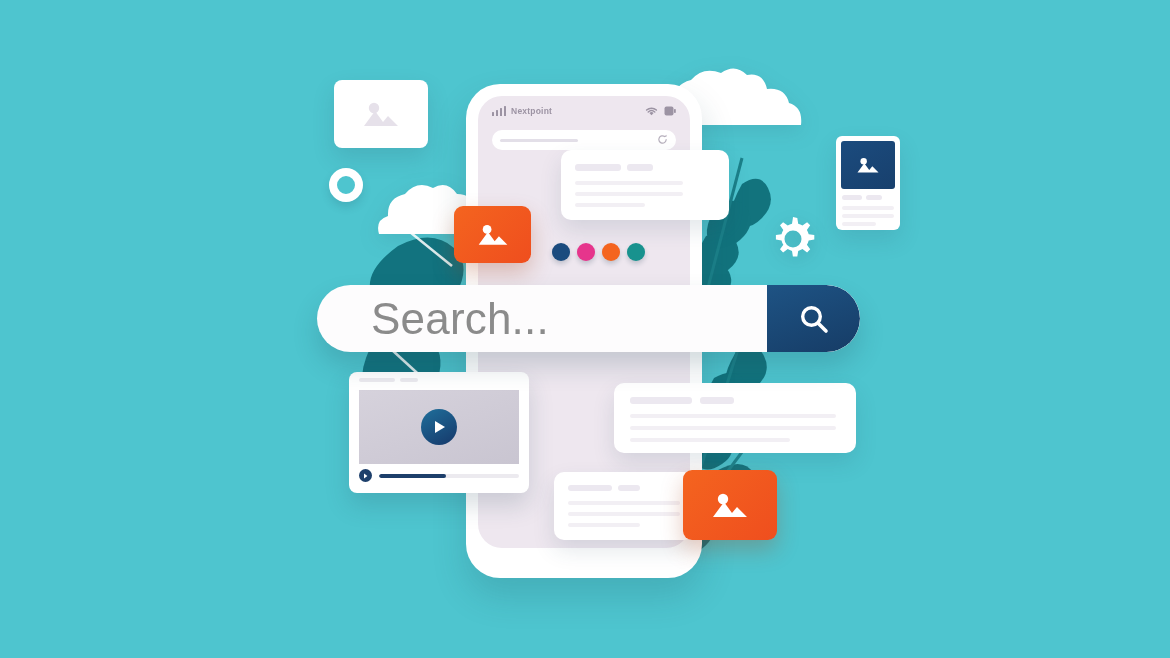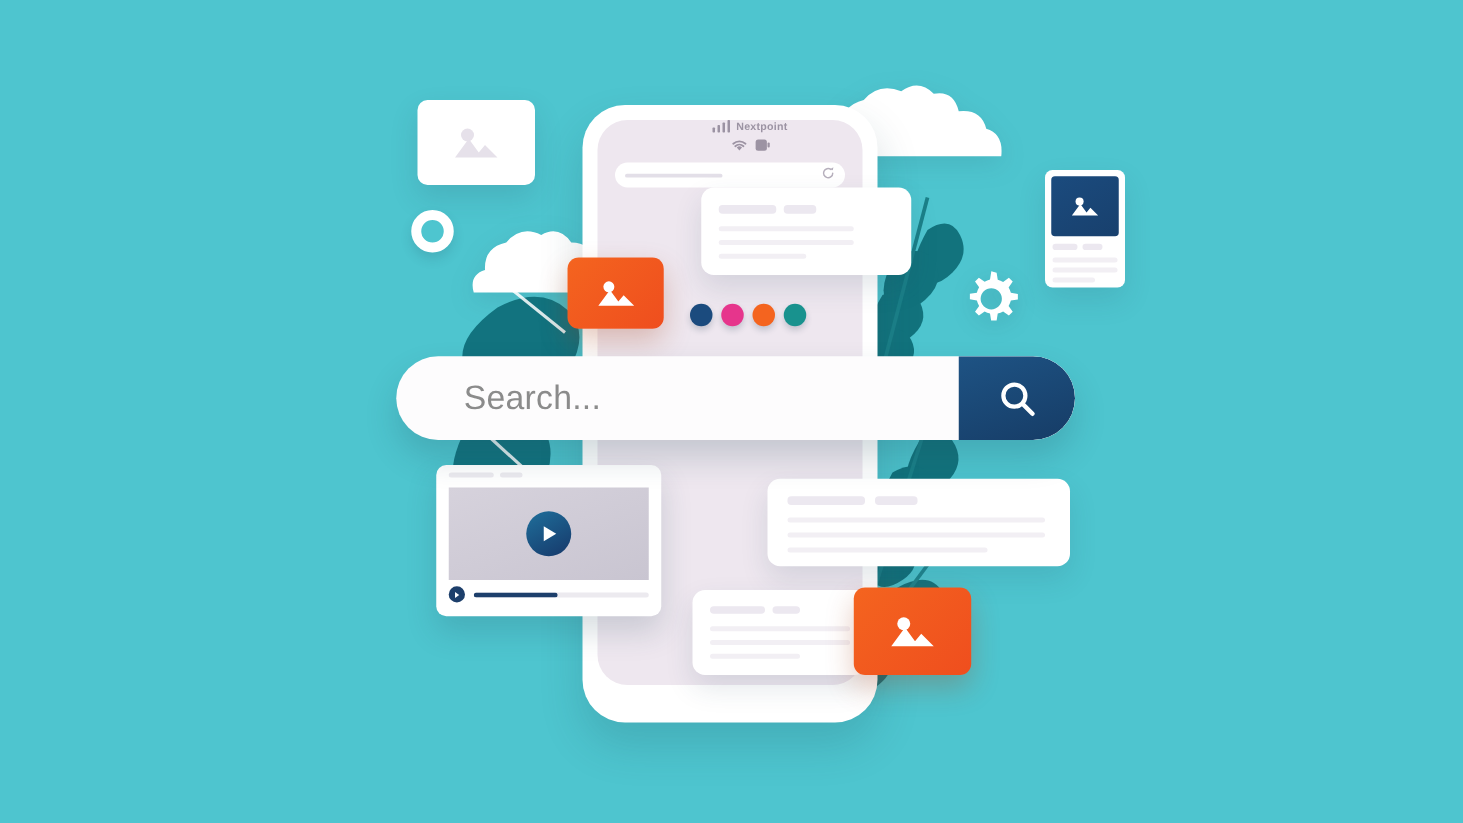--- a/index.html
+++ b/index.html
@@ -18,23 +18,23 @@
   .phone{
     position:absolute;left:466px;top:84px;width:236px;height:494px;
     background:#ffffff;border-radius:34px;
     box-shadow:0 18px 34px rgba(30,70,85,.18);
   }
   .phone-screen{
     position:absolute;left:12px;top:12px;right:12px;bottom:30px;
     background:#eee7ef;border-radius:24px;overflow:hidden;
   }
   .status-bar{
-    position:absolute;left:16px;top:0;width:100%;height:30px;
+    position:absolute;left:0;top:0;width:100%;height:30px;
     display:flex;align-items:center;justify-content:space-between;
-    padding:0 14px;box-sizing:border-box;flex-direction:column;
+    padding:0 14px;box-sizing:border-box;
   }
   .status-left{display:flex;align-items:center;gap:5px;}
   .carrier{font-size:8.5px;font-weight:bold;color:#9c93a3;letter-spacing:.2px;}
   .sig{display:flex;align-items:flex-end;gap:1.5px;height:9px;}
   .sig i{display:block;width:2.4px;background:#9c93a3;border-radius:.6px;}
   .sig i:nth-child(1){height:3.5px;}
   .sig i:nth-child(2){height:5.5px;}
   .sig i:nth-child(3){height:7.5px;}
   .sig i:nth-child(4){height:9.5px;}
   .status-right{display:flex;align-items:center;gap:6px;}
@@ -60,21 +60,21 @@
   .img-tile.white{background:#ffffff;box-shadow:0 10px 22px rgba(40,70,90,.15);}
 
   
   .searchbar{
     position:absolute;left:317px;top:285px;width:543px;height:67px;
     border-radius:34px;background:#fdfcfd;
     box-shadow:0 14px 26px rgba(30,70,85,.20);
     display:flex;align-items:center;overflow:hidden;
   }
   .search-text{
-    flex:1;padding-left:54px;font-size:27px;color:#8b8b8b;letter-spacing:.2px;
+    flex:1;padding-left:54px;font-size:44px;color:#8b8b8b;letter-spacing:.2px;
     font-family:"Liberation Sans", sans-serif;
   }
   .search-btn{
     width:93px;height:67px;background:linear-gradient(160deg,#1e5384 0%,#163c66 100%);
     border-radius:0 34px 34px 0;display:flex;align-items:center;justify-content:center;
   }
 
   
   .video{
     position:absolute;left:349px;top:372px;width:180px;height:121px;

